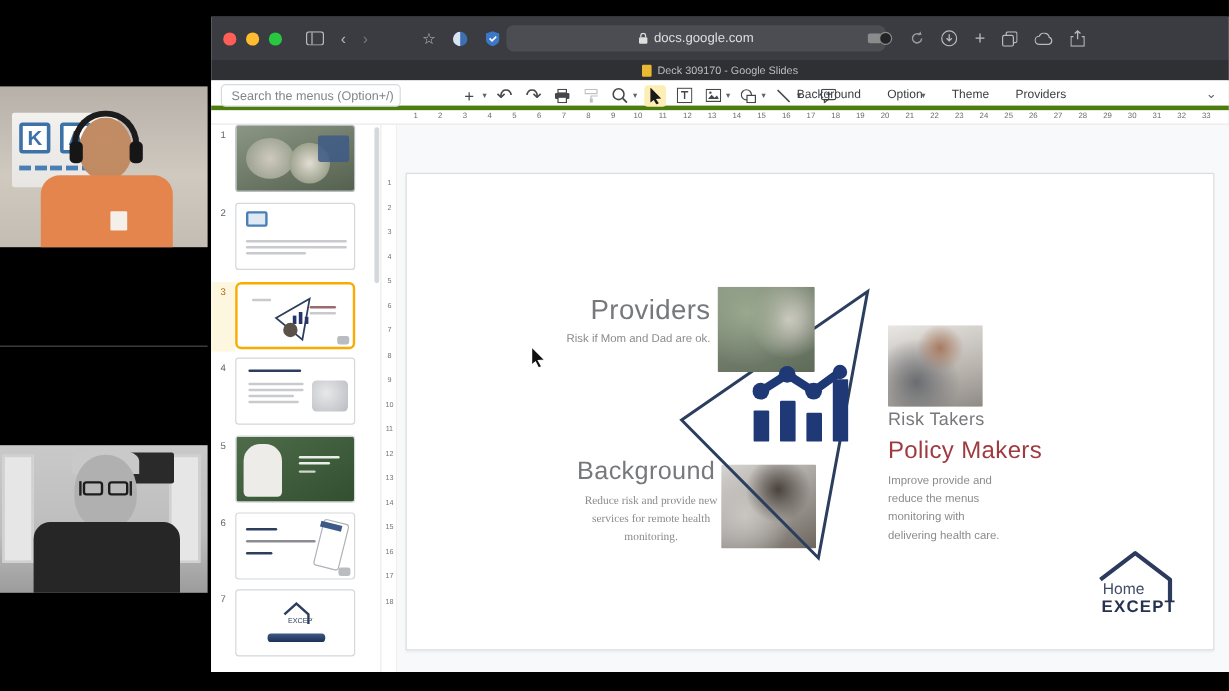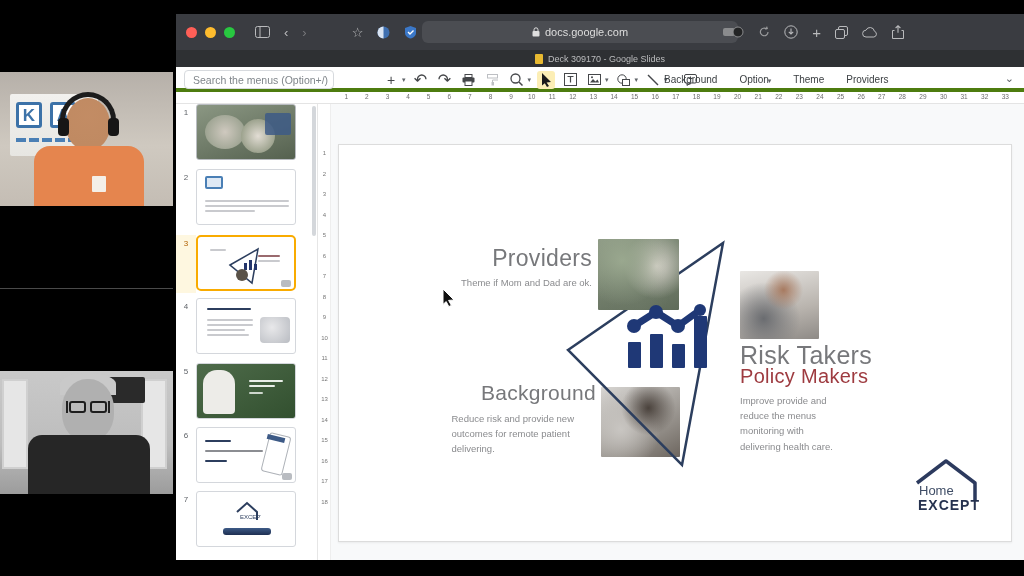--- a/index.html
+++ b/index.html
@@ -96,25 +96,25 @@
     background:radial-gradient(circle at 30% 30%,#9aa88f,transparent 60%),
                radial-gradient(circle at 72% 38%,#d8d4cc,transparent 45%),
                radial-gradient(circle at 45% 70%,#6e7a68,transparent 55%),
                linear-gradient(160deg,#8b9783,#5f6b59); }
   #triangle-svg { position:absolute; left:0; top:0; z-index:2; }
   #chart-icon { position:absolute; left:288px; top:158px; z-index:4; }
   #photo-risk { left:401px; top:126px; width:79px; height:68px; z-index:1;
     background:radial-gradient(circle at 55% 28%,#a77a60,transparent 30%),
                radial-gradient(circle at 30% 70%,#6a6c70,transparent 50%),
                linear-gradient(165deg,#e9e7e4,#b9b4ae 60%,#8e8a86); }
-  #risk-title1 { left:401px; top:196px; font-size:25px; }
+  #risk-title1 { left:401px; top:196px; font-size:15px; }
   #risk-title2 { left:401px; top:220px; font-size:20px; color:#9e3b40; }
   #risk-body { left:401px; top:248px; }
   #providers-title { right:415px; top:236px; font-size:21px; }
-  #providers-body { right:437px; top:266px; text-align:left; }
+  #providers-body { right:413px; top:266px; text-align:center;font-family:Liberation Serif, serif; }
   #photo-providers { left:262px; top:242px; width:79px; height:70px; z-index:1;
     background:radial-gradient(circle at 60% 30%,#4a423c,transparent 40%),
                radial-gradient(circle at 25% 60%,#c9c6c2,transparent 55%),
                linear-gradient(150deg,#d8d6d3,#8f8a84 70%,#6d665f); }
   #home-logo { position:absolute; left:568px; top:312px; }
 
   #cursor-arrow { position:absolute; left:266px; top:274px; z-index:50; }
 </style>
 </head>
 <body>
@@ -452,21 +452,21 @@
           <span>16</span>
           <span>17</span>
           <span>18</span>
         </div>
     </div>
 
     <div id="canvas">
       <div id="slide">
 
         <div class="s-title" id="consumer-title">Providers</div>
-        <div class="s-body" id="consumer-body">Theme if Mom and Dad are ok.</div>
+        <div class="s-body" id="consumer-body">Risk if Mom and Dad are ok.</div>
         <div class="photo" id="photo-consumer"></div>
 
         <svg id="triangle-svg" width="674" height="398" viewBox="0 0 674 398">
           <polygon points="229,205 384,98 343,320" fill="none" stroke="#2c3e5e" stroke-width="2.5"></polygon>
         </svg>
 
         <svg id="chart-icon" width="80" height="66" viewBox="0 0 80 64">
           <g fill="#1f3876" stroke="none">
             <rect x="1" y="38" width="13" height="26" rx="1"></rect>
             <rect x="23" y="30" width="13" height="34" rx="1"></rect>
@@ -486,22 +486,22 @@
         <div class="s-body" id="risk-body">
           <div>Improve provide and</div>
           <div>reduce the menus</div>
           <div>monitoring with</div>
           <div>delivering health care.</div>
         </div>
 
         <div class="s-title" id="providers-title">Background</div>
         <div class="s-body" id="providers-body">
           <div>Reduce risk and provide new</div>
-          <div>outcomes for remote patient</div>
-          <div>delivering.</div>
+          <div>services for remote health</div>
+          <div>monitoring.</div>
         </div>
         <div class="photo" id="photo-providers"></div>
 
         <svg id="home-logo" width="78" height="58" viewBox="0 0 78 58">
           <path d="M10 26 L39 4 L68 26 L68 44" fill="none" stroke="#2c3a5e" stroke-width="3.5" stroke-linejoin="round"></path>
           <text x="12" y="38" font-size="13" fill="#3f4d66" font-family="Liberation Sans, sans-serif">Home</text>
           <text x="11" y="53" font-size="14" font-weight="bold" letter-spacing="1" fill="#26324f" font-family="Liberation Sans, sans-serif">EXCEPT</text>
         </svg>
       </div>
 

